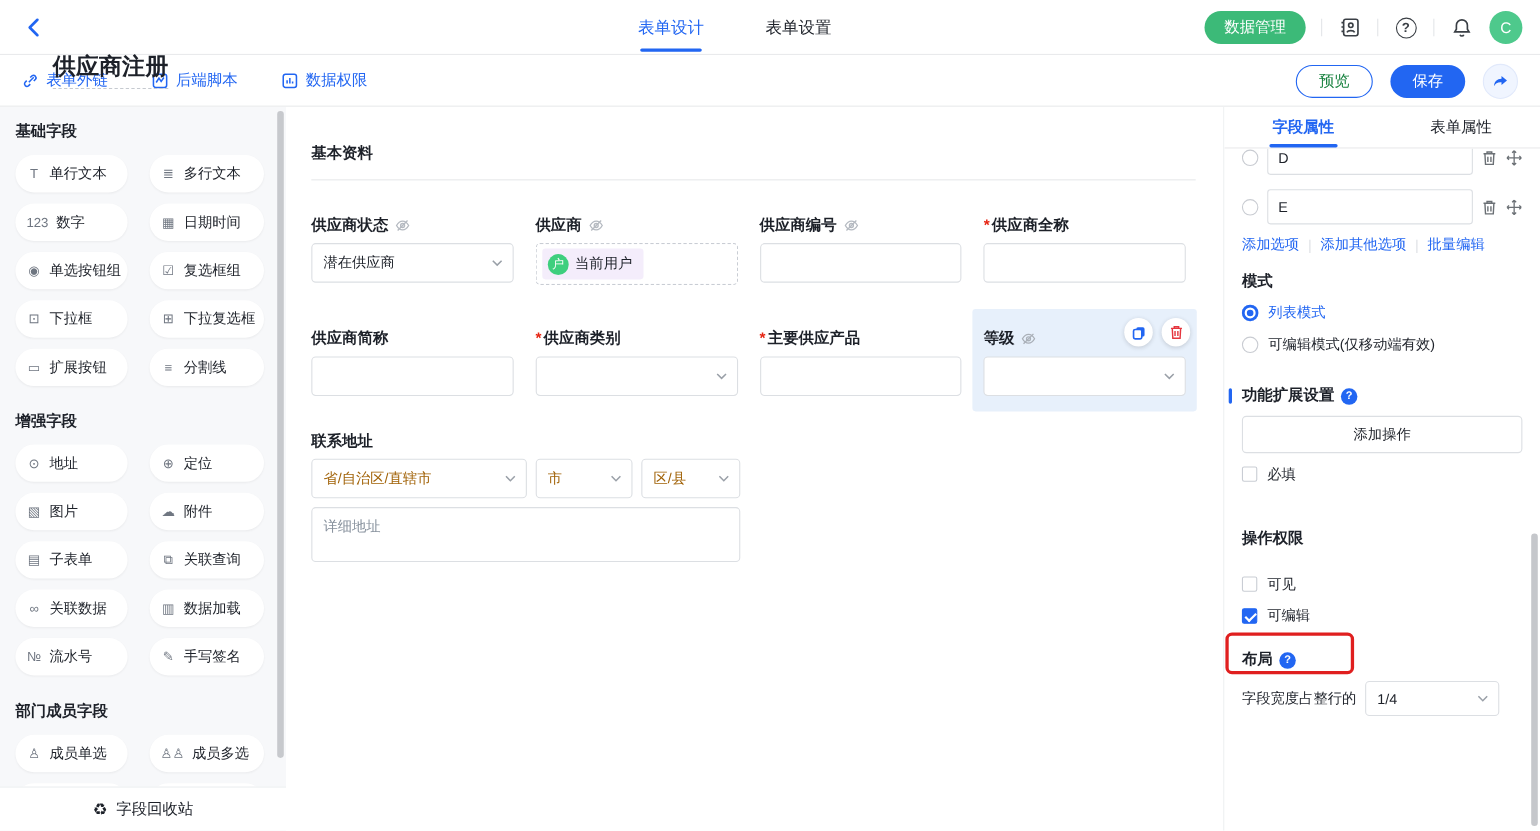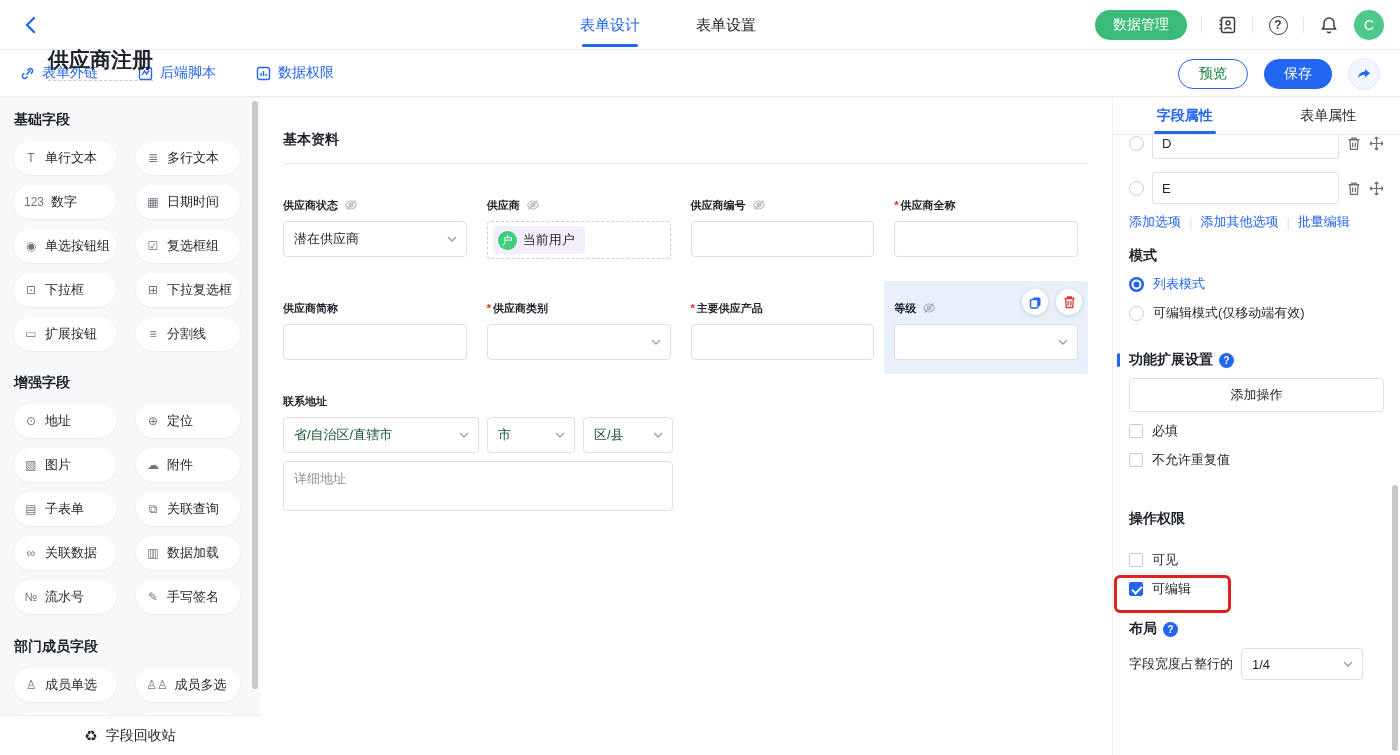--- a/index.html
+++ b/index.html
@@ -55,40 +55,40 @@
 
   
   .canvas { position:absolute; top:97px; left:260px; right:288px; bottom:0; background:#fff; overflow:hidden; }
   .canvas-inner { padding:34px 24px 0 13px; }
   .sec-title { font-size:14px; font-weight:700; margin-left:10px; }
   .sec-divider { height:1px; background:#e7e8ea; margin:14px 0 0 10px; width:804px; }
   .frow { display:flex; align-items:flex-start; }
   .frow1 { margin-top:14px; }
   .frow2 { margin-top:8px; }
   .fcell { width:204px; padding:18px 10px 14px 10px; border-radius:3px; position:relative; }
-  .flabel { font-size:11px; font-weight:700; height:18px; display:flex; align-items:center; gap:6px; margin-bottom:7px; }
+  .flabel { font-size:14px; font-weight:700; height:18px; display:flex; align-items:center; gap:6px; margin-bottom:7px; }
   .req::before { content:"*"; color:#e62412; margin-right:2px; font-weight:700; }
   .ctrl { height:36px; border:1px solid #dcdfe3; border-radius:4px; background:#fff;
     display:flex; align-items:center; padding:0 10px; font-size:13px; position:relative; }
   .ctrl.select { padding-right:26px; cursor:pointer; }
   .chev { position:absolute; right:9px; top:50%; transform:translateY(-50%); }
   .dashed-box { height:38px; border:1px dashed #c9cdd4; border-radius:4px; display:flex;
     align-items:center; padding:0 5px; }
   .user-tag { height:28px; background:#f4edfb; border-radius:3px; display:inline-flex;
     align-items:center; gap:6px; padding:0 10px 0 5px; font-size:13px; }
   .tag-avatar { width:19px; height:19px; border-radius:50%; background:#3ecf7e; color:#fff;
     font-size:11px; display:flex; align-items:center; justify-content:center; }
   .fcell.selected { background:#e7f0fb; }
   .float-btns { position:absolute; top:8px; right:6px; display:flex; gap:8px; }
   .circle-btn { width:26px; height:26px; border-radius:50%; background:#fff;
     box-shadow:0 1px 4px rgba(31,35,41,.18); display:flex; align-items:center; justify-content:center; cursor:pointer; }
   .addr-cell { padding:18px 10px 0 10px; }
   .addr-row { display:flex; gap:8px; }
   .addr-sel { border:1px solid #dcdfe3; border-radius:4px; height:36px; display:flex;
-    align-items:center; padding:0 24px 0 10px; font-size:13px; color:#14532d; position:relative; cursor:pointer; }
+    align-items:center; padding:0 24px 0 10px; font-size:13px; color:#a16207; position:relative; cursor:pointer; }
   .addr-textarea { margin-top:8px; width:390px; height:50px; border:1px solid #dcdfe3;
     border-radius:4px; font-size:13px; padding:8px 10px; resize:none; color:#1d2129;
     font-family:inherit; }
   .addr-textarea::placeholder { color:#86909c; }
 
   
   .panel { position:absolute; top:97px; right:0; bottom:0; width:288px; background:#fff;
     border-left:1px solid #eef0f2; overflow:hidden; }
   .panel-tabs { position:relative; height:38px; display:flex; background:#fff; z-index:4;
     border-bottom:1px solid #e9eaec; }
@@ -552,24 +552,20 @@
     <div class="p-sec-title t-ext">
       <span>功能扩展设置</span>
       <span class="q-badge">?</span>
     </div>
     <button class="btn-add-op">添加操作</button>
 
     <div class="chk-row">
       <div class="cbox"></div>
       <span>必填</span>
     </div>
-    <div class="chk-row">
-      <div class="cbox"></div>
-      <span>不允许重复值</span>
-    </div>
 
     <div class="p-sec-title t-perm">操作权限</div>
     <div class="chk-row" style="margin-top:22px">
       <div class="cbox"></div>
       <span>可见</span>
     </div>
     <div class="chk-row">
       <div class="cbox checked"></div>
       <span>可编辑</span>
     </div>

